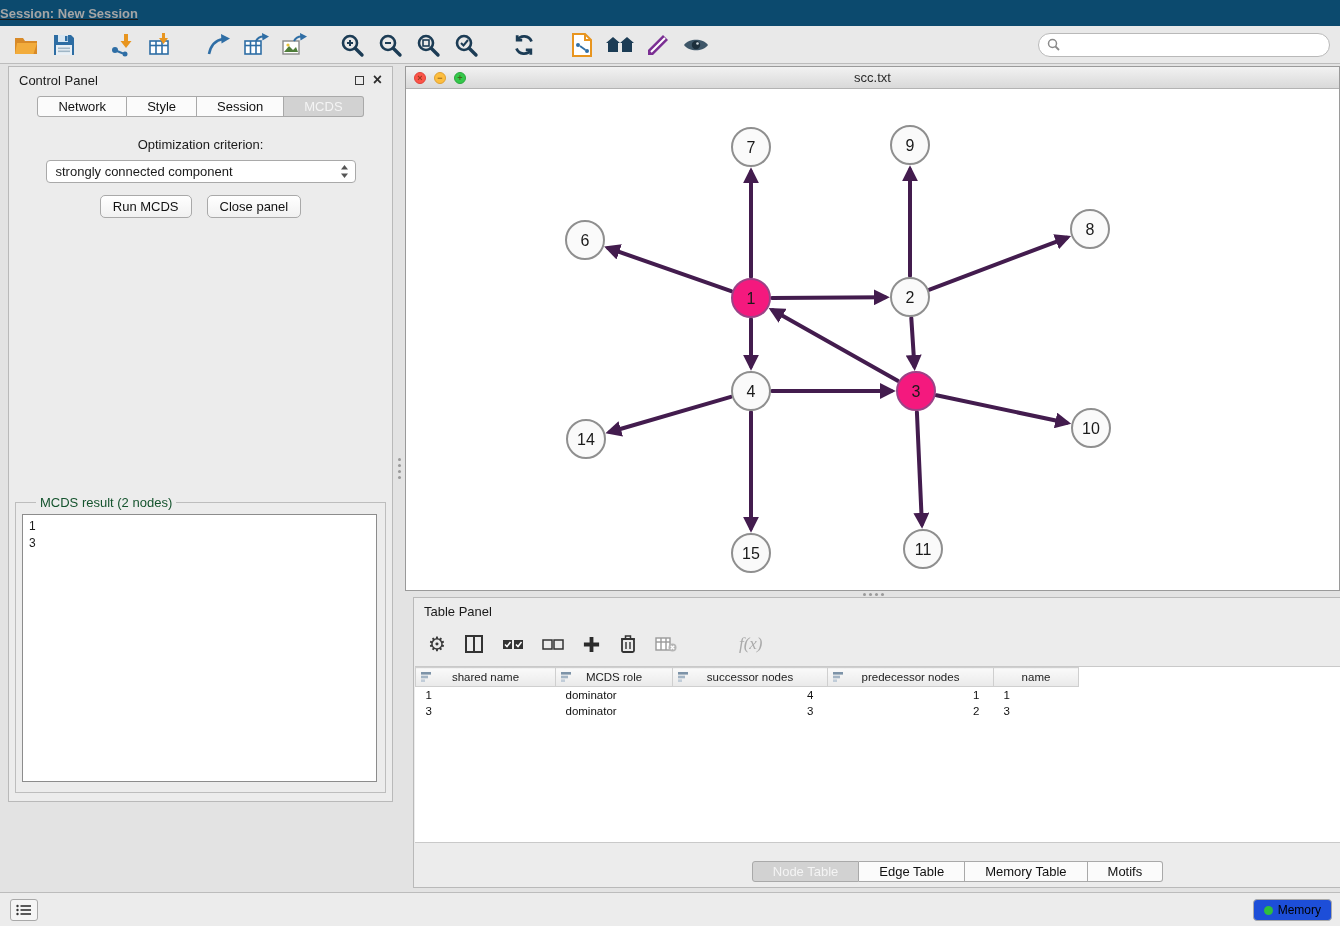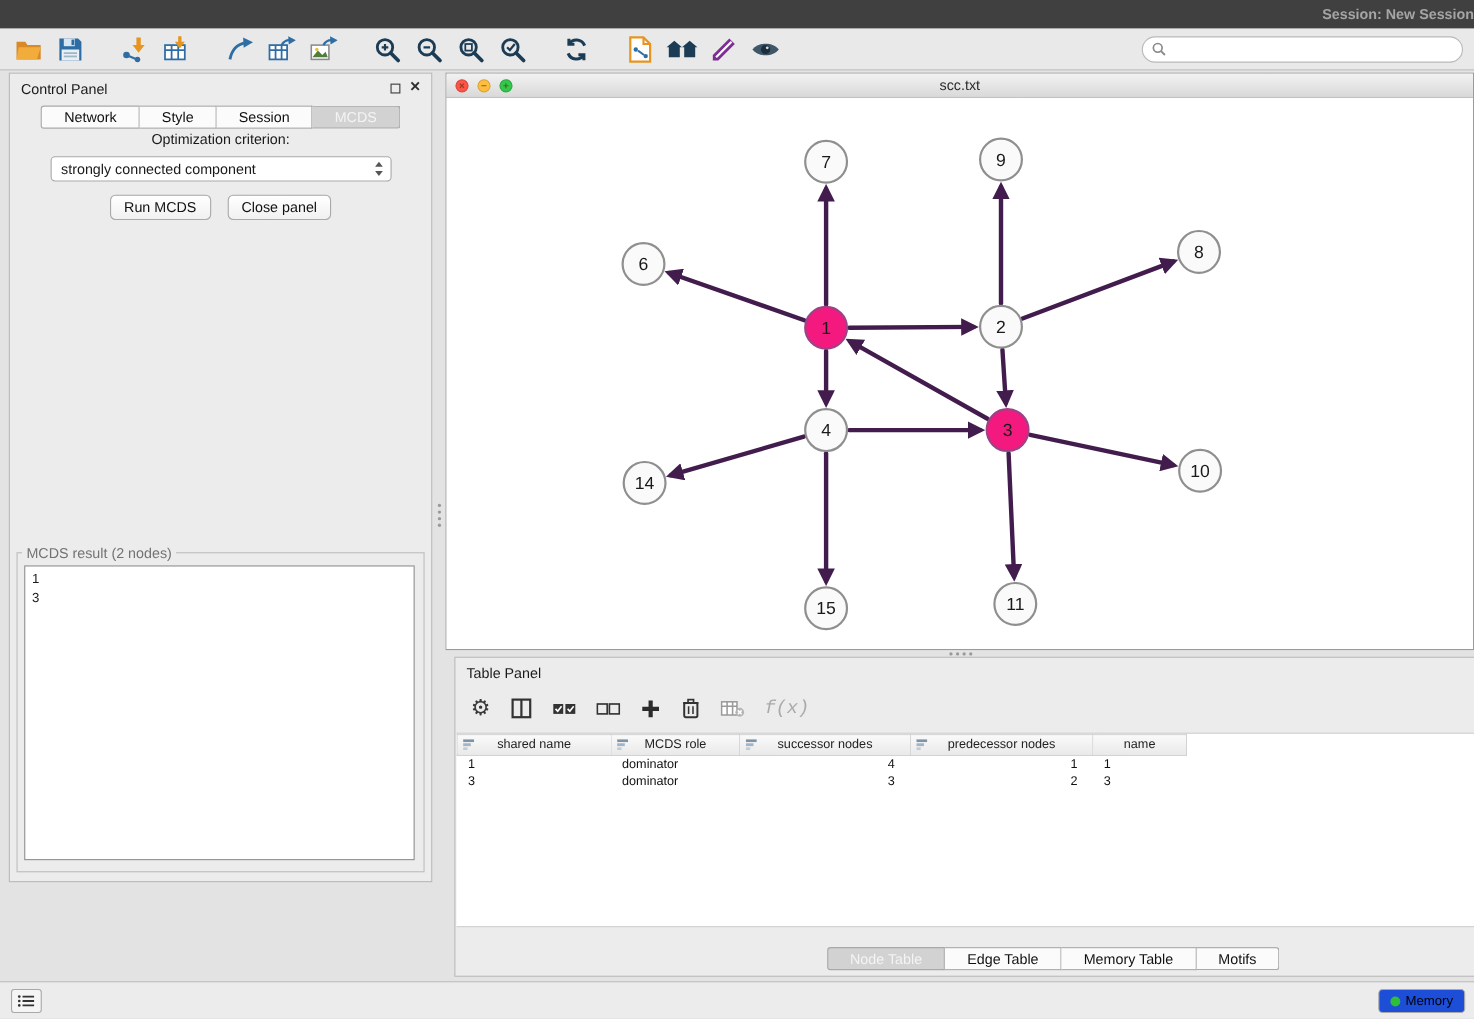--- a/index.html
+++ b/index.html
@@ -1,20 +1,20 @@
 <!DOCTYPE html>
 <html><head>
 <meta charset="utf-8">
 <style>
   * { margin:0; padding:0; box-sizing:border-box; }
   html,body { width:1340px; height:926px; }
   body { font-family:"Liberation Sans",sans-serif; background:#e3e3e3; position:relative; overflow:hidden; color:#1a1a1a; }
 
   
-  .titlebar { position:absolute; top:0; left:0; right:0; height:26px; background:#404040; text-align:right; line-height:26px; }
+  .titlebar { position:absolute; top:0; left:0; right:0; height:26px; background:#0c4a6e; text-align:left; line-height:26px;text-decoration:underline; }
   .app-title { font-size:13px; font-weight:bold; color:#a5a5a5; }
 
   
   .toolbar { position:absolute; top:26px; left:0; right:0; height:38px; background:#e9e9e9; border-bottom:1px solid #bcbcbc; display:flex; align-items:center; padding:0 10px; }
   .tbtn { width:32px; height:32px; background:none; border:none; display:flex; align-items:center; justify-content:center; margin-right:6px; cursor:default; }
   .tbtn .ic { display:flex; }
   .grp { margin-left:20px; }
   .search-wrap { margin-left:auto; width:292px; height:24px; border:1px solid #b9b9b9; border-radius:12px; background:#fff; display:flex; align-items:center; padding:0 8px; gap:5px; }
   .search-wrap input { border:none; outline:none; flex:1; font-size:12px; font-family:"Liberation Sans",sans-serif; background:transparent; }
 
@@ -25,27 +25,27 @@
   .close-x { font-size:16px; font-weight:bold; color:#2e2e2e; line-height:1; }
 
   .seg-tab { font-size:13px; padding:2px 20px; background:#fbfbfb; border:1px solid #a9a9a9; border-left:none; color:#111; white-space:nowrap; }
   .seg-first { border-left:1px solid #a9a9a9; border-radius:3px 0 0 3px; }
   .seg-last { border-radius:0 3px 3px 0; }
   .seg-tab.active { background:#d2d2d2; color:#f4f4f4; }
 
   
   .control-panel { position:absolute; left:8px; top:66px; width:385px; height:736px; background:#ececec; border:1px solid #b9b9b9; }
   .cp-tabs { height:26px; display:flex; justify-content:center; align-items:center; }
-  .opt-label { text-align:center; font-size:13px; }
+  .opt-label { text-align:center; font-size:13px; margin-top:18px; }
   .dropdown { width:310px; height:23px; margin:8px auto 0; background:#fff; border:1px solid #a9a9a9; border-radius:4px; display:flex; align-items:center; padding:0 6px 0 9px; font-size:13px; }
   .dropdown-value { flex:1; }
   .cp-buttons { display:flex; justify-content:center; gap:15px; margin-top:12px; }
   .mac-btn { font-family:"Liberation Sans",sans-serif; font-size:13px; padding:3px 12px; background:linear-gradient(#ffffff,#f1f1f1); border:1px solid #a9a9a9; border-radius:5px; color:#111; }
   .result-group { position:absolute; left:6px; right:6px; top:428px; bottom:8px; border:1px solid #bdbdbd; background:#ececec; }
-  .result-group legend { font-size:13px; padding:0 4px; margin-left:4px; color:#737373; }
+  .result-group legend { font-size:13px; padding:0 4px; margin-left:20px; color:#14532d; }
   .result-box { position:absolute; left:6px; right:8px; top:4px; bottom:10px; background:#fff; border:1px solid #8c8c8c; font-size:12px; padding:3px 6px; line-height:17px; overflow:hidden; }
 
   
   .network-window { position:absolute; left:405px; top:66px; width:935px; height:525px; background:#fff; border:1px solid #9a9a9a; }
   .nw-titlebar { height:22px; background:linear-gradient(#f2f2f2,#d9d9d9); border-bottom:1px solid #b3b3b3; position:relative; text-align:center; font-size:13px; line-height:21px; color:#2b2b2b; }
   .traffic { position:absolute; left:8px; top:5px; display:flex; gap:8px; }
   .light { width:12px; height:12px; border-radius:50%; font-size:9px; line-height:11px; text-align:center; color:rgba(80,40,0,0.6); font-weight:bold; }
   .light.red { background:#fc5448; border:1px solid #df423a; }
   .light.yellow { background:#fdbe3f; border:1px solid #dfa133; }
   .light.green { background:#34c84a; border:1px solid #2aa73e; }
@@ -55,21 +55,21 @@
   .splitter-v { position:absolute; left:396px; top:66px; width:7px; height:814px; }
   .splitter-v .dots { position:absolute; left:2px; top:392px; width:3px; height:3px; border-radius:50%; background:#9a9a9a; box-shadow:0 6px 0 #9a9a9a, 0 12px 0 #9a9a9a, 0 18px 0 #9a9a9a; }
   .splitter-h { position:absolute; left:405px; top:591px; width:935px; height:6px; }
   .splitter-h .dots { position:absolute; left:458px; top:2px; width:3px; height:3px; border-radius:50%; background:#9a9a9a; box-shadow:6px 0 0 #9a9a9a, 12px 0 0 #9a9a9a, 18px 0 0 #9a9a9a; }
 
   
   .table-panel { position:absolute; left:413px; top:597px; width:1089px; height:291px; background:#ececec; border:1px solid #b9b9b9; }
   .tp-toolbar { height:40px; display:flex; align-items:center; padding:0 14px; gap:18px; }
   .tp-tool { background:none; border:none; display:flex; align-items:center; justify-content:center; height:28px; }
   .gear-glyph { font-size:20px; color:#3a3a3a; line-height:1; }
-  .fx-label { font-family:Liberation Mono, monospace; font-style:italic; font-size:17px; color:#aaaaaa; }
+  .fx-label { font-family:Liberation Serif, serif; font-style:italic; font-size:17px; color:#aaaaaa;margin-left:44px; }
   .tp-table-wrap { position:absolute; left:1px; right:1px; top:68px; bottom:44px; background:#fff; border-top:1px solid #c9c9c9; border-bottom:1px solid #c9c9c9; overflow:hidden; }
   .node-table { border-collapse:collapse; table-layout:fixed; width:100%; font-size:11.5px; }
   .node-table th { height:19px; background:linear-gradient(#fafafa,#e9e9e9); border:1px solid #cfcfcf; font-weight:normal; text-align:center; position:relative; color:#222; overflow:hidden; }
   .node-table th.filler { background:transparent; border:none; }
   .node-table th .sort-ic { position:absolute; left:5px; top:50%; transform:translateY(-50%); display:flex; }
   .node-table td { height:16px; padding:0 10px; color:#111; white-space:nowrap; overflow:hidden; }
   .node-table td.num { text-align:right; padding-right:14px; }
   .tp-tabs { position:absolute; left:0; right:0; bottom:5px; display:flex; justify-content:center; align-items:center; }
 
   

